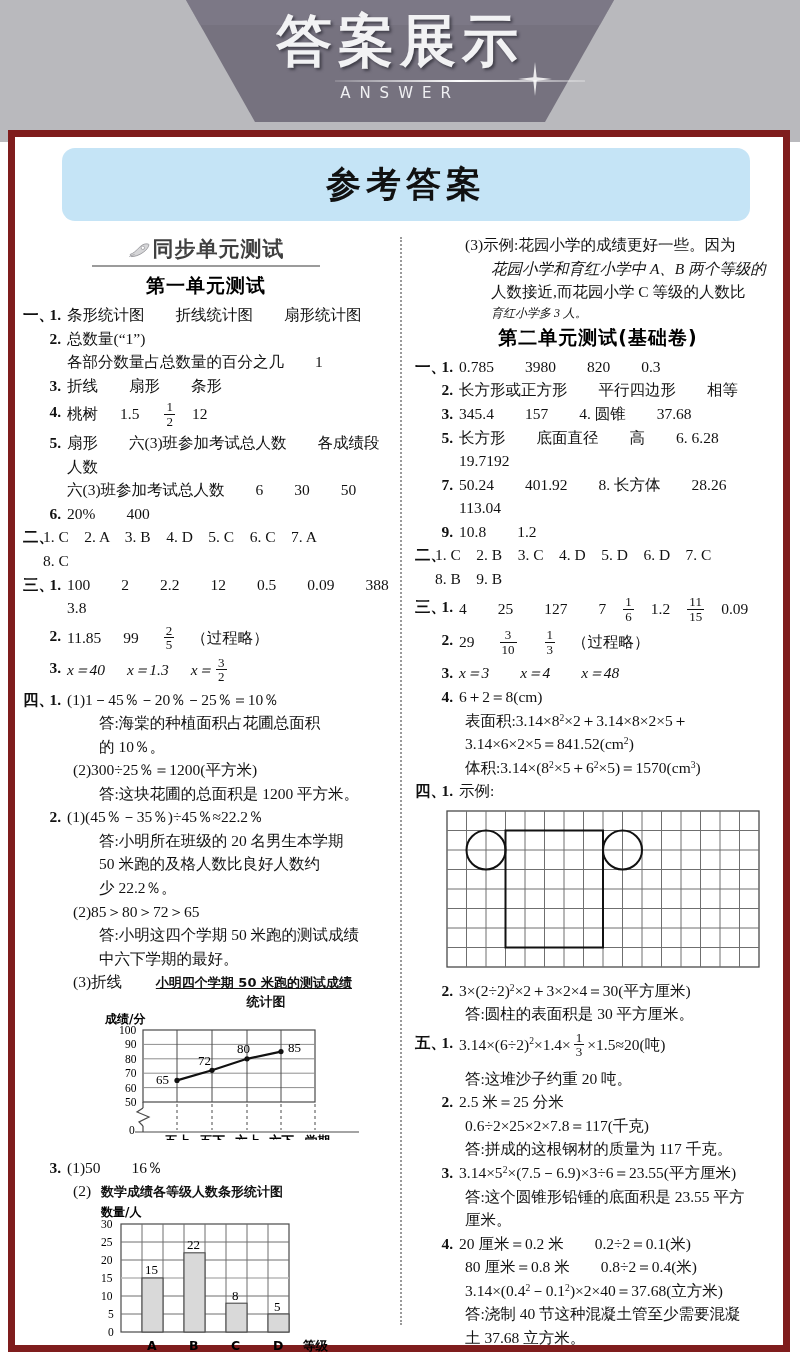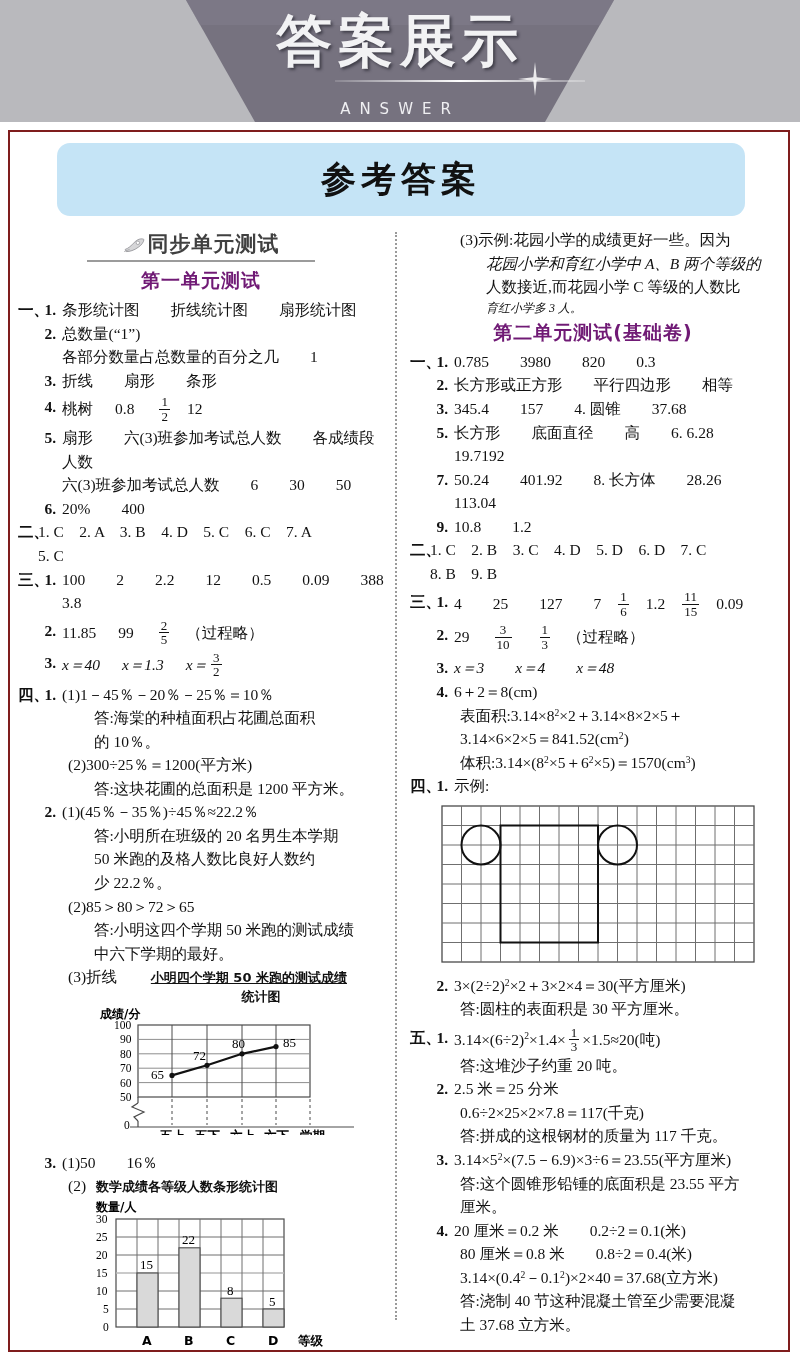--- a/index.html
+++ b/index.html
@@ -1,57 +1,57 @@
 <!DOCTYPE html>
 <html><head>
 <meta charset="utf-8">
 <style>
   html,body{margin:0;padding:0;background:#fff;}
   body{width:800px;height:1365px;font-family:"Liberation Serif","DejaVu Serif",serif;color:#111;}
   .page{position:relative;width:800px;height:1365px;overflow:hidden;background:#fff;}
 
   
-  .banner{position:relative;width:800px;height:122px;background:#b9b9bd;overflow:hidden;}
+  .banner{position:relative;width:800px;height:142px;background:#b9b9bd;overflow:hidden;}
   .trapwrap{position:absolute;left:0;top:0;width:800px;height:122px;}
   .trapwrap svg{display:block;}
   .banner-cn{position:absolute;left:0;top:4px;width:800px;text-align:center;
     font-family:"DejaVu Sans","Liberation Sans",sans-serif;font-weight:bold;
     font-size:56px;letter-spacing:6px;color:#f2f2f4;
     text-shadow:2px 2px 3px rgba(20,20,30,.55);}
   .banner-rule{position:absolute;left:335px;top:80px;width:250px;height:2px;
     background:linear-gradient(to right,rgba(255,255,255,.15),#fff,rgba(255,255,255,.25));}
   .banner-en{position:absolute;left:0;top:84px;width:800px;text-align:center;
     font-family:"DejaVu Sans","Liberation Sans",sans-serif;
-    font-size:15px;letter-spacing:9px;color:#efeff2;font-weight:500;margin-top:16px;}
+    font-size:15px;letter-spacing:9px;color:#efeff2;font-weight:500;}
   .sparkle{position:absolute;left:518px;top:62px;width:34px;height:34px;opacity:.95;}
 
   
   .frame{position:absolute;left:8px;top:130px;width:782px;height:1222px;
-    border:2px solid #7f1d1d;box-sizing:border-box;background:#fff;}
+    border:7px solid #7f1d1d;box-sizing:border-box;background:#fff;}
   .bluebar{position:absolute;left:47px;top:11px;width:688px;height:73px;
     background:#c5e4f6;border-radius:13px;}
   .bluebar span{display:block;text-align:center;line-height:73px;
     font-family:"DejaVu Sans","Liberation Sans",sans-serif;font-weight:bold;
     font-size:35px;letter-spacing:5px;color:#111;}
 
   
   .cols{position:absolute;left:0;top:96px;width:782px;height:1118px;}
   .divider{position:absolute;left:385px;top:4px;width:0;height:1088px;
     border-left:2px dotted #9a9a9a;}
   .col{position:absolute;top:0;width:366px;}
   .col-left{left:8px;}
   .col-right{left:400px;}
 
   
   .sec-title{position:relative;text-align:center;font-family:"DejaVu Sans","Liberation Sans",sans-serif;
     font-weight:bold;font-size:21px;letter-spacing:1px;color:#404040;margin:2px 0 2px 0;}
   .sec-title .rocket{display:inline-block;width:22px;height:16px;margin-right:3px;vertical-align:-2px;}
   .sec-underline{width:228px;height:2px;background:#9b9b9b;margin:1px auto 6px auto;}
   .unit-title{text-align:center;font-family:"DejaVu Sans","Liberation Sans",sans-serif;
-    font-weight:bold;font-size:19px;letter-spacing:1px;color:#701a75;margin:2px 0 4px 0;}
+    font-weight:bold;font-size:19px;letter-spacing:1px;color:#000000;margin:2px 0 4px 0;}
 
   
   .arow{display:flex;align-items:flex-start;font-size:15.5px;line-height:1.52;margin:0;}
   .bignum{flex:0 0 auto;width:20px;text-align:left;font-weight:bold;font-size:15.5px;}
   .cnum{flex:0 0 auto;width:24px;text-align:right;font-weight:bold;font-size:15.5px;
         padding-right:6px;box-sizing:border-box;}
   .body{flex:1 1 auto;}
   .sp{display:inline-block;width:14px;}
   .spw{display:inline-block;width:22px;}
   .ind1{padding-left:50px;}
@@ -136,21 +136,21 @@
         <div class="arow">
           <span class="bignum"></span>
           <span class="cnum">3.</span>
           <span class="body">折线　　扇形　　条形</span>
         </div>
 
         <div class="arow" style="margin-top:3px;">
           <span class="bignum"></span>
           <span class="cnum">4.</span>
           <span class="body">
-            <span>桃树</span><span class="spw"></span><span>0.8</span><span class="spw"></span><span class="frac"><span class="n">1</span><span class="d">2</span></span><span class="sp"></span><span>12</span>
+            <span>桃树</span><span class="spw"></span><span>1.5</span><span class="spw"></span><span class="frac"><span class="n">1</span><span class="d">2</span></span><span class="sp"></span><span>12</span>
           </span>
         </div>
         <div class="arow" style="margin-top:3px;">
           <span class="bignum"></span>
           <span class="cnum">5.</span>
           <span class="body">扇形　　六(3)班参加考试总人数　　各成绩段人数</span>
         </div>
         <div class="arow">
           <span class="bignum"></span>
           <span class="cnum"></span>
@@ -161,21 +161,21 @@
           <span class="cnum">6.</span>
           <span class="body">20%　　400</span>
         </div>
 
         <div class="arow">
           <span class="bignum">二、</span>
           <span class="body">1. C　2. A　3. B　4. D　5. C　6. C　7. A</span>
         </div>
         <div class="arow">
           <span class="bignum"></span>
-          <span class="body">5. C</span>
+          <span class="body">8. C</span>
         </div>
 
         <div class="arow">
           <span class="bignum">三、</span>
           <span class="cnum">1.</span>
           <span class="body">100　　2　　2.2　　12　　0.5　　0.09　　388　　3.8</span>
         </div>
         <div class="arow" style="margin-top:4px;">
           <span class="bignum"></span>
           <span class="cnum">2.</span>
@@ -466,21 +466,21 @@
         </div>
         <div class="ind1" style="font-size:15.5px;line-height:1.52;">答:圆柱的表面积是 30 平方厘米。</div>
 
         <div class="arow" style="margin-top:5px;">
           <span class="bignum">五、</span>
           <span class="cnum">1.</span>
           <span class="body">
             <span>3.14×(6÷2)</span><sup>2</sup><span>×1.4×</span><span class="frac"><span class="n">1</span><span class="d">3</span></span><span>×1.5≈20(吨)</span>
           </span>
         </div>
-        <div class="ind1" style="font-size:15.5px;line-height:1.52;margin-top:0;">答:这堆沙子约重 20 吨。</div>
+        <div class="ind1" style="font-size:15.5px;line-height:1.52;margin-top:8px;">答:这堆沙子约重 20 吨。</div>
 
         <div class="arow">
           <span class="bignum"></span>
           <span class="cnum">2.</span>
           <span class="body">2.5 米＝25 分米</span>
         </div>
         <div class="ind1" style="font-size:15.5px;line-height:1.52;">0.6÷2×25×2×7.8＝117(千克)</div>
         <div class="ind1" style="font-size:15.5px;line-height:1.52;">答:拼成的这根钢材的质量为 117 千克。</div>
 
         <div class="arow">

